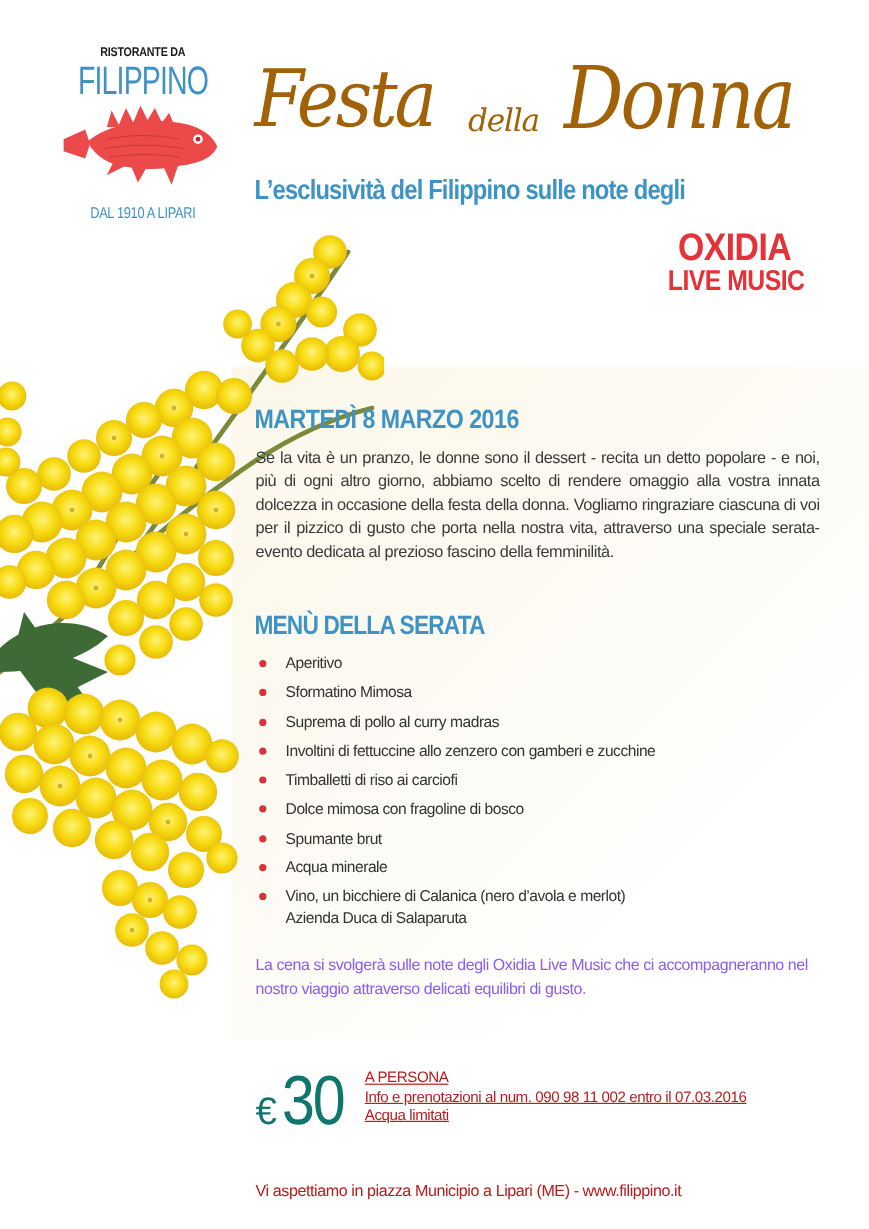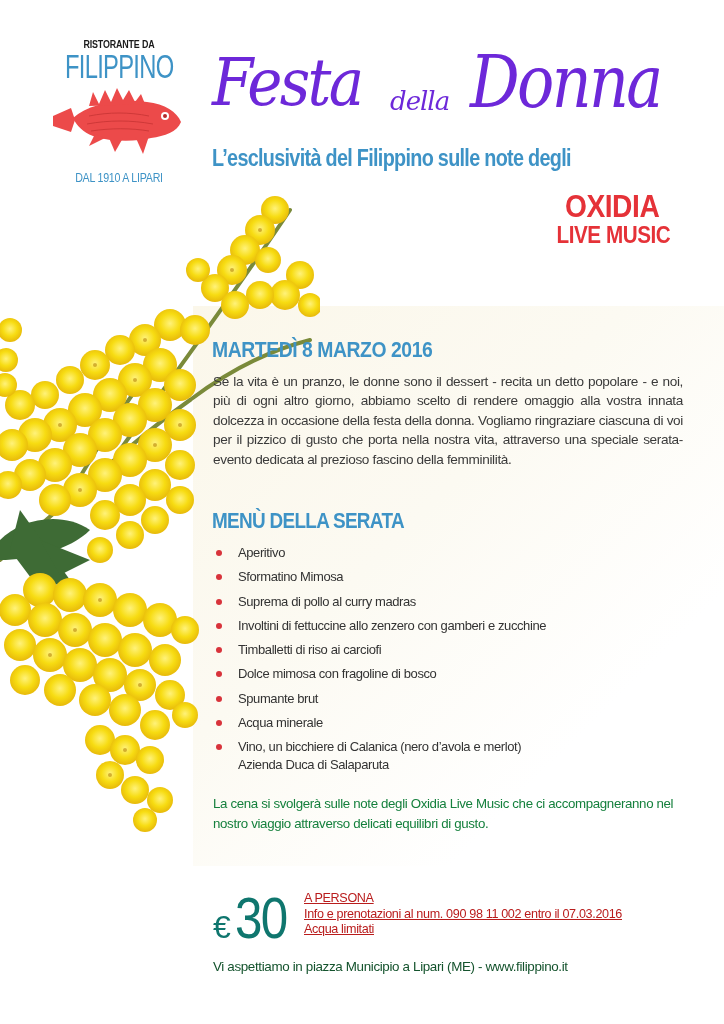--- a/index.html
+++ b/index.html
@@ -7,21 +7,21 @@
     body { position: relative; font-family: "Liberation Sans", sans-serif; color: #333; }
 
     
     .logo { position: absolute; left: 44px; top: 38px; width: 150px; text-align: center; }
     .logo-top { font-family: "Liberation Sans", sans-serif; font-weight: bold; font-size: 10.5px; color: #1a1a1a; letter-spacing: -0.2px; transform: scaleX(0.85); }
     .logo-name { font-family: "Liberation Sans", sans-serif; font-size: 33px; color: #3e93c6; line-height: 30px; letter-spacing: -1px; transform: scaleX(0.72); margin-top: 2px; font-weight: normal; }
     .logo-fish { display: block; margin: 4px auto 0; width: 140px; height: 72px; }
     .logo-since { font-family: "Liberation Sans", sans-serif; font-size: 13px; color: #3e93c6; margin-top: 12px; transform: scaleX(0.82); letter-spacing: -0.3px; }
 
     
-    .title { position: absolute; left: 212px; top: 38px; width: 470px; height: 100px; color: #6d28d9; }
+    .title { position: absolute; left: 212px; top: 38px; width: 470px; height: 100px; color: #a16207; }
     .title-festa { position: absolute; left: 0; top: 6px; font-family: "DejaVu Serif", serif; font-style: italic; font-size: 66px; letter-spacing: -3px; transform: scaleX(0.9); transform-origin: left; }
     .title-della { position: absolute; left: 178px; top: 48px; font-family: "DejaVu Serif", serif; font-style: italic; font-size: 26px; letter-spacing: -1px; }
     .title-donna { position: absolute; left: 258px; top: 2px; font-family: "DejaVu Serif", serif; font-style: italic; font-size: 72px; letter-spacing: -3px; transform: scaleX(0.86); transform-origin: left; }
 
     .subtitle { position: absolute; left: 212px; top: 145px; width: 470px; font-size: 23px; font-weight: bold; color: #3e93c6; letter-spacing: -0.8px; transform: scaleX(0.86); transform-origin: left; white-space: nowrap; }
     .band { position: absolute; right: 54px; top: 190px; text-align: center; color: #e53238; font-weight: bold; }
     .band-name { font-size: 32px; line-height: 32px; letter-spacing: -0.5px; transform: scaleX(0.88); transform-origin: right; }
     .band-sub { font-size: 24px; line-height: 26px; letter-spacing: -0.5px; transform: scaleX(0.86); transform-origin: right; }
 
     
@@ -32,28 +32,28 @@
       background: linear-gradient(135deg, #fbf7ea 0%, #fcfaf2 40%, #ffffff 75%); }
     .date { position: absolute; left: 212px; top: 337px; font-size: 22px; font-weight: bold; color: #3e93c6; letter-spacing: -0.5px; transform: scaleX(0.88); transform-origin: left; white-space: nowrap; }
     .intro { position: absolute; left: 213px; top: 372px; width: 470px; font-size: 13.6px; line-height: 19.4px; color: #3a3a3a; text-align: justify; letter-spacing: -0.35px; }
 
     .menu-title { position: absolute; left: 212px; top: 508px; font-size: 22px; font-weight: bold; color: #3e93c6; letter-spacing: -0.8px; transform: scaleX(0.86); transform-origin: left; white-space: nowrap; }
     .menu-list { position: absolute; left: 214px; top: 541px; width: 470px; list-style: none; }
     .menu-item { position: relative; padding-left: 24px; font-size: 13px; line-height: 24.3px; color: #333; letter-spacing: -0.4px; }
     .menu-item .bullet { position: absolute; left: 2px; top: 9px; width: 6px; height: 6px; border-radius: 50%; background: #d8333b; }
     .menu-item .sub { display: block; line-height: 18px; margin-top: -4px; }
 
-    .note { position: absolute; left: 213px; top: 794px; width: 490px; font-size: 13.3px; line-height: 19.5px; color: #15803d; letter-spacing: -0.35px; }
+    .note { position: absolute; left: 213px; top: 794px; width: 490px; font-size: 13.3px; line-height: 19.5px; color: #8b5cf6; letter-spacing: -0.35px; }
 
     
     .price { position: absolute; left: 213px; top: 884px; color: #0f766e; font-weight: normal; white-space: nowrap; text-align: right; }
     .price-currency { font-size: 32px; vertical-align: baseline; }
     .price-amount { font-size: 58px; letter-spacing: -2px; margin-left: 4px; transform: scaleX(0.85); display: inline-block; transform-origin: left; }
     .price-info { position: absolute; left: 304px; top: 891px; font-size: 12.6px; line-height: 15.5px; color: #b91c1c; letter-spacing: -0.35px; text-decoration: underline; }
-    .footer { position: absolute; left: 213px; top: 959px; font-size: 13.4px; color: #14532d; letter-spacing: -0.35px; }
+    .footer { position: absolute; left: 213px; top: 985px; font-size: 13.4px; color: #b91c1c; letter-spacing: -0.35px; }
   </style>
 </head>
 <body>
 
 <div class="logo">
   <div class="logo-top">RISTORANTE DA</div>
   <div class="logo-name">FILIPPINO</div>
   <svg class="logo-fish" viewBox="0 0 140 72">
     <g fill="#ec4a4a">
       <path d="M4 30 L22 22 L26 34 L22 46 L4 40 Z"></path>

